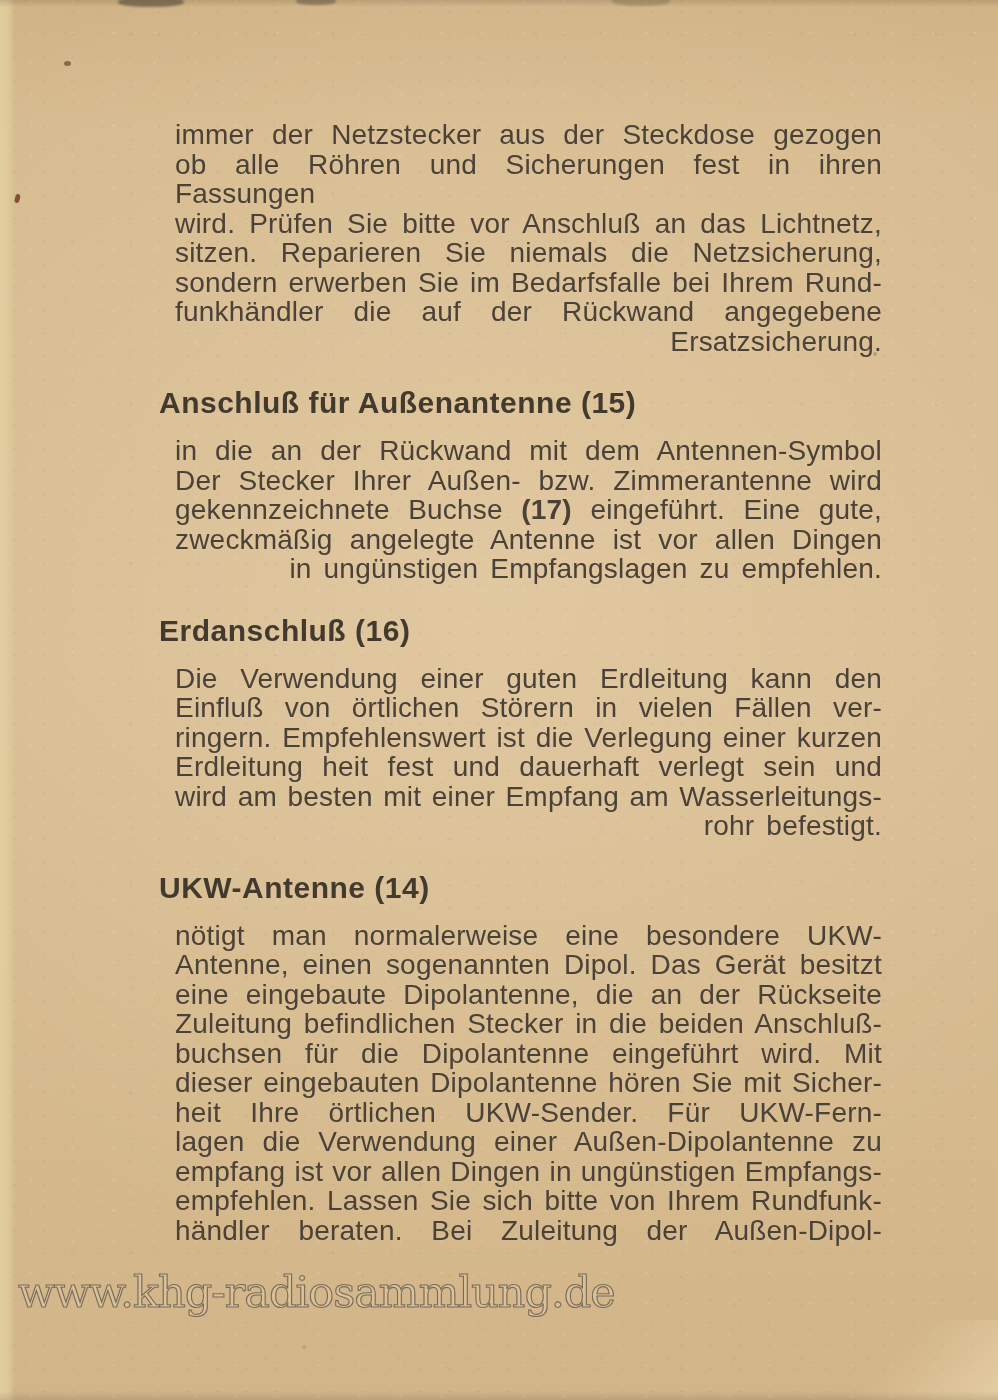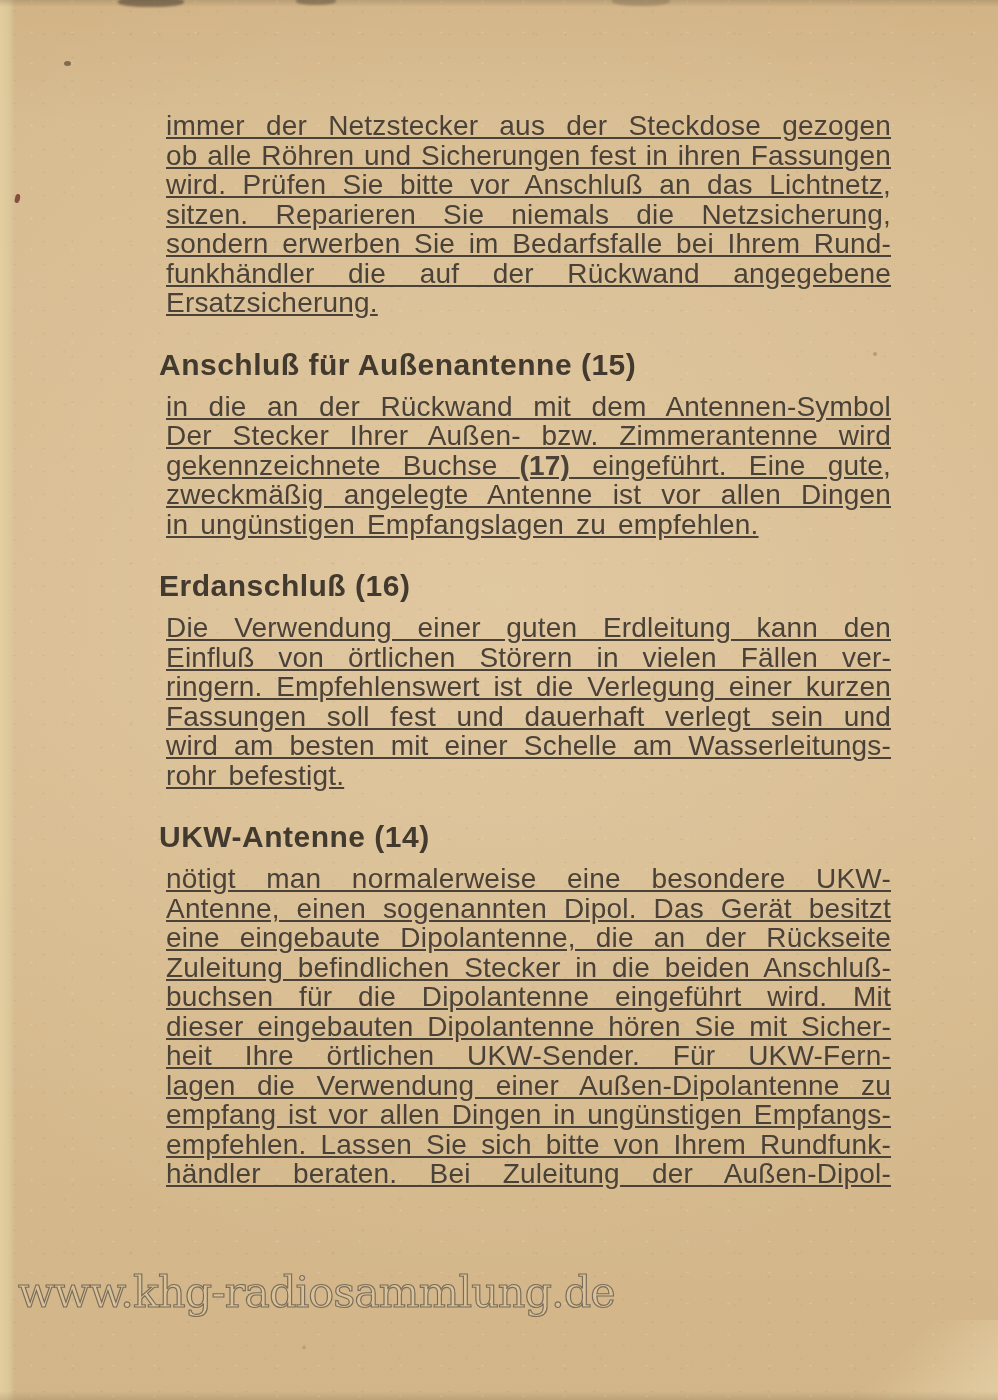--- a/index.html
+++ b/index.html
@@ -50,25 +50,26 @@
   .speck { position: absolute; border-radius: 50%; }
   .speck-red   { left: 15px;  top: 194px;  width: 5px; height: 9px;  background: #84503c; transform: rotate(14deg); border-radius: 40% 60% 55% 45%; }
   .speck-dark  { left: 64px;  top: 61px;   width: 7px; height: 5px;  background: rgba(82,66,45,0.65); filter: blur(0.6px); }
   .speck-f1    { left: 873px; top: 352px;  width: 4px; height: 4px;  background: rgba(95,75,50,0.30); }
   .speck-f2    { left: 424px; top: 737px;  width: 3px; height: 3px;  background: rgba(95,75,50,0.25); }
   .speck-f3    { left: 302px; top: 1346px; width: 4px; height: 3px;  background: rgba(95,75,50,0.22); }
   .content {
     position: absolute; left: 159px; top: 104px; width: 739px;
     color: #4a4238;
   }
-  .para { margin: 7px; text-decoration: underline; }
+  .para { margin: 16px; }
   .line {
     font-size: 28px;
     line-height: 29.5px;
     letter-spacing: 0.2px;
+    text-align: right;
   }
   .line.just { text-align: justify; text-align-last: justify; }
   .line:not(.just) { word-spacing: 4px; }
   .b { font-weight: bold; }
   .heading {
     font-size: 30px;
     line-height: 34px;
     font-weight: bold;
     letter-spacing: 0.5px;
     color: #433a2f;
@@ -116,22 +117,22 @@
         <div class="line just">Der Stecker Ihrer Außen- bzw. Zimmerantenne wird</div>
         <div class="line just">gekennzeichnete Buchse <span class="b">(17)</span> eingeführt. Eine gute,</div>
         <div class="line just">zweckmäßig angelegte Antenne ist vor allen Dingen</div>
         <div class="line">in ungünstigen Empfangslagen zu empfehlen.</div>
       </div>
       <div class="heading">Erdanschluß (16)</div>
       <div class="para">
         <div class="line just">Die Verwendung einer guten Erdleitung kann den</div>
         <div class="line just">Einfluß von örtlichen Störern in vielen Fällen ver-</div>
         <div class="line just">ringern. Empfehlenswert ist die Verlegung einer kurzen</div>
-        <div class="line just">Fassungen soll fest und dauerhaft verlegt sein und</div>
-        <div class="line just">wird am besten mit einer Schelle am Wasserleitungs-</div>
+        <div class="line just">Erdleitung heit fest und dauerhaft verlegt sein und</div>
+        <div class="line just">wird am besten mit einer Empfang am Wasserleitungs-</div>
         <div class="line">rohr befestigt.</div>
       </div>
       <div class="heading">UKW-Antenne (14)</div>
       <div class="para">
         <div class="line just">nötigt man normalerweise eine besondere UKW-</div>
         <div class="line just">Antenne, einen sogenannten Dipol. Das Gerät besitzt</div>
         <div class="line just">eine eingebaute Dipolantenne, die an der Rückseite</div>
         <div class="line just">Zuleitung befindlichen Stecker in die beiden Anschluß-</div>
         <div class="line just">buchsen für die Dipolantenne eingeführt wird. Mit</div>
         <div class="line just">dieser eingebauten Dipolantenne hören Sie mit Sicher-</div>

